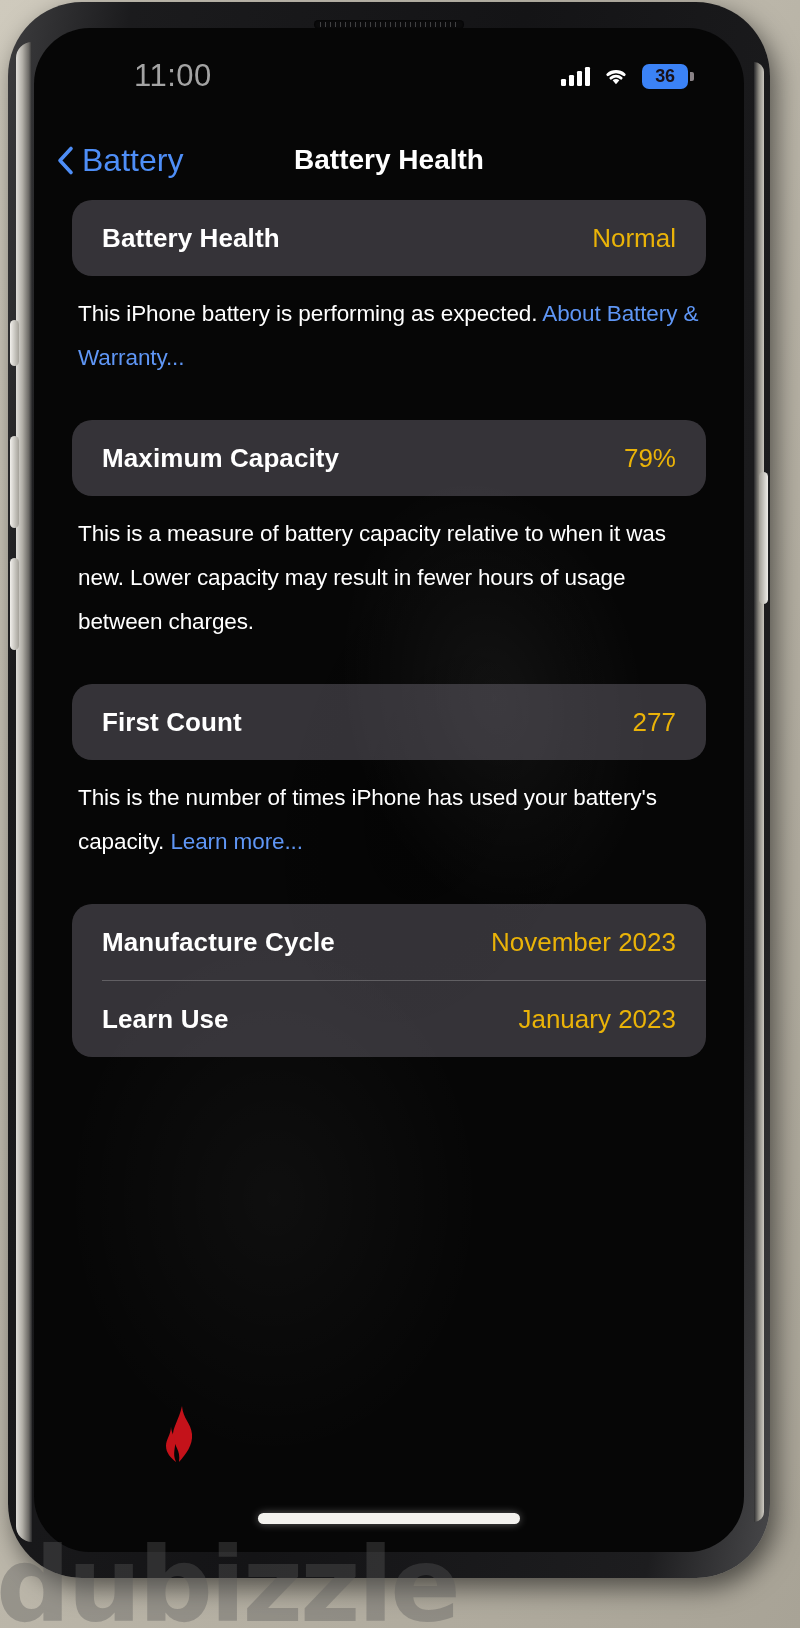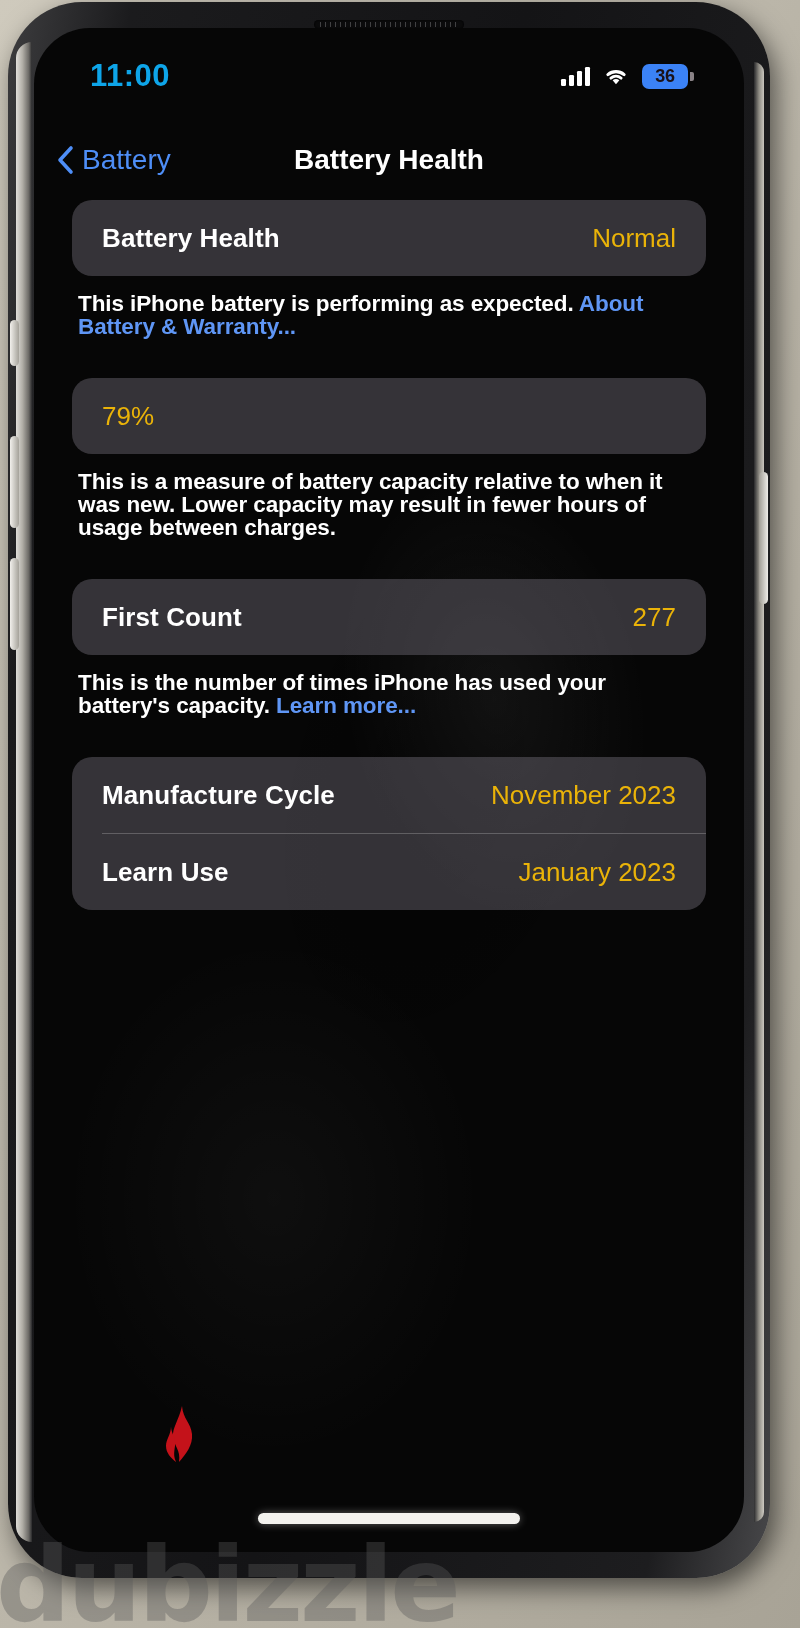--- a/index.html
+++ b/index.html
@@ -127,23 +127,24 @@
     width: 100%;
     height: 96px;
     display: flex;
     align-items: center;
     justify-content: space-between;
     padding: 0 56px 0 56px;
     box-sizing: border-box;
   }
   #clock {
     font-size: 31px;
-    font-weight: bold;
+    font-weight: normal;
     letter-spacing: .5px;
-    color: #0ea5e9;
+    color: #a3a3a3;
+    margin-left: 44px;
   }
   #status-right {
     display: flex;
     align-items: center;
     gap: 13px;
   }
   #cellular-icon { display:flex; align-items:flex-end; gap:3px; height:20px; }
   #cellular-icon i {
     display:block; width:5px; background:#fff; border-radius:1.2px;
   }
@@ -194,21 +195,21 @@
     top: 50%;
     transform: translateY(-50%);
     display: flex;
     align-items: center;
     gap: 8px;
     color: #3b82f6;
     cursor: pointer;
   }
   #back-chevron { width: 18px; height: 30px; }
   #back-label {
-    font-size: 28px;
+    font-size: 32px;
     color: #4e8ef7;
   }
   #nav-title {
     position: absolute;
     left: 50%;
     top: 50%;
     transform: translate(-50%,-50%);
     font-size: 28px;
     font-weight: bold;
     color: #fff;
@@ -249,23 +250,23 @@
     color: #eab308;
   }
   .divider {
     height: 1px;
     margin-left: 30px;
     background: rgba(255,255,255,.22);
   }
   .footnote {
     margin: 16px 34px 0 34px;
     font-size: 22.5px;
-    line-height: 23px;
+    line-height: 44px;
     color: #ffffff;
-    font-weight: bold;
+    font-weight: normal;
     letter-spacing: -.1px;
   }
   .footnote .link {
     color: #5f96f5;
     cursor: pointer;
   }
   .gap { height: 40px; }
 
   
   #home-indicator {
@@ -362,20 +363,21 @@
           </div>
         </div>
         <div class="footnote">
           <span>This iPhone battery is performing as expected. </span><span class="link">About Battery &amp; Warranty...</span>
         </div>
 
         <div class="gap"></div>
 
         <div class="card">
           <div class="row">
+            <span class="row-label">Maximum Capacity</span>
             <span class="row-value">79%</span>
           </div>
         </div>
         <div class="footnote">This is a measure of battery capacity relative to when it was new. Lower capacity may result in fewer hours of usage between charges.</div>
 
         <div class="gap"></div>
 
         <div class="card">
           <div class="row">
             <span class="row-label">First Count</span>

